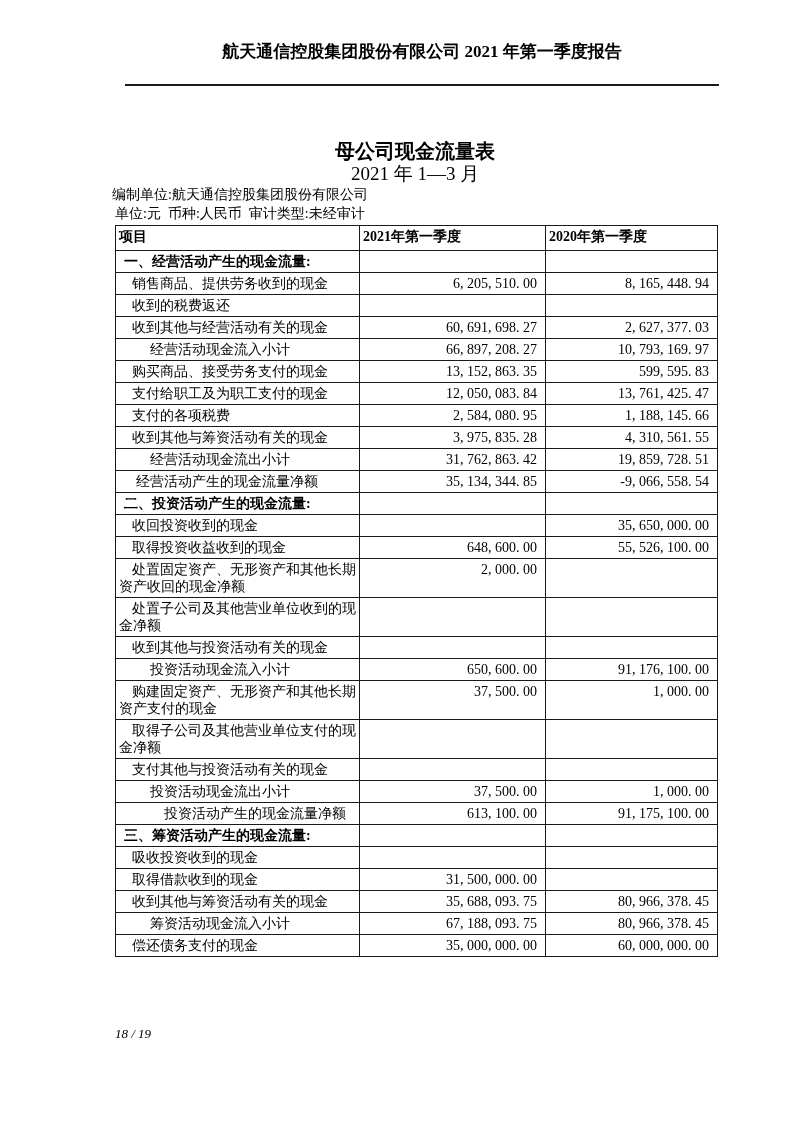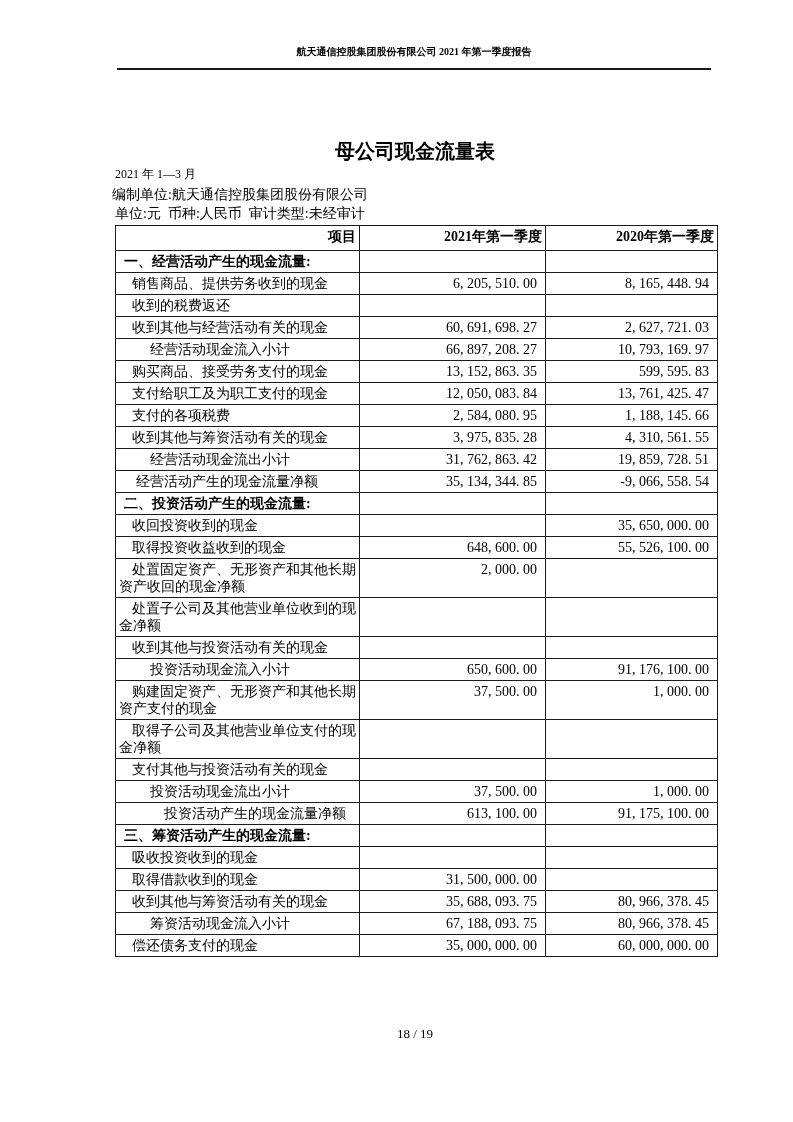--- a/index.html
+++ b/index.html
@@ -6,41 +6,42 @@
   .page {
     position:relative;
     width:793px; height:1122px;
     background:#ffffff;
     color:#000;
     font-family:"Liberation Serif","DejaVu Serif",serif;
     overflow:hidden;
   }
   .report-header {
     position:absolute;
-    top:44px; left:117px; width:594px;
+    top:44px; left:125px; width:594px;
     text-align:center;
     font-weight:bold;
-    font-size:10px;
-    line-height:16px;
-    padding-bottom:8px;
+    font-size:17px;
+    line-height:16px;
+    padding-bottom:24px;
     border-bottom:2px solid #1a1a1a;
     white-space:pre;
   }
   .doc-title {
     position:absolute;
     top:142px; left:115px; width:600px;
     text-align:center;
     font-weight:bold;
     font-size:20px;
     line-height:18px;
   }
   .doc-period {
     position:absolute;
     top:166px; left:115px; width:600px;
-    font-size:12px;
+    text-align:center;
+    font-size:19px;
     line-height:16px;
     white-space:pre;
   }
   .prepared {
     position:absolute;
     top:187px; left:112px;
     font-size:14px;
     line-height:16px;
     white-space:pre;
   }
@@ -61,42 +62,42 @@
   }
   .cashflow th, .cashflow td {
     border:1px solid #1a1a1a;
     padding:2px 3px;
     vertical-align:top;
     line-height:17px;
     word-break:break-all;
     overflow:hidden;
   }
   .cashflow th {
-    text-align:right;
+    text-align:left;
     font-weight:bold;
     height:20px;
   }
   .cashflow td.num {
     text-align:right;
     padding-right:8px;
     white-space:nowrap;
   }
   .cashflow td.label { text-align:left; }
   .cashflow td.label.section { font-weight:bold; text-indent:5px; }
   .cashflow td.label.item     { text-indent:13px;margin-top:28px; }
   .cashflow td.label.subtotal { text-indent:31px; }
   .cashflow td.label.net      { text-indent:17px; }
   .cashflow td.label.netdeep  { text-indent:45px; }
   .page-footer {
     position:absolute;
     top:1026px; left:115px; width:600px;
-    text-align:center;
     font-size:13px;
     line-height:15px;
     white-space:pre;
+    font-style:italic;
   }
 </style>
 </head>
 <body>
 
 <div class="page">
 
   <div class="report-header">航天通信控股集团股份有限公司 2021 年第一季度报告</div>
 
   <div class="doc-title">母公司现金流量表</div>
@@ -132,21 +133,21 @@
           <td class="num">8, 165, 448. 94</td>
         </tr>
         <tr>
           <td class="label item">收到的税费返还</td>
           <td class="num"></td>
           <td class="num"></td>
         </tr>
         <tr>
           <td class="label item">收到其他与经营活动有关的现金</td>
           <td class="num">60, 691, 698. 27</td>
-          <td class="num">2, 627, 721. 03</td>
+          <td class="num">2, 627, 377. 03</td>
         </tr>
         <tr>
           <td class="label subtotal">经营活动现金流入小计</td>
           <td class="num">66, 897, 208. 27</td>
           <td class="num">10, 793, 169. 97</td>
         </tr>
         <tr>
           <td class="label item">购买商品、接受劳务支付的现金</td>
           <td class="num">13, 152, 863. 35</td>
           <td class="num">599, 595. 83</td>

